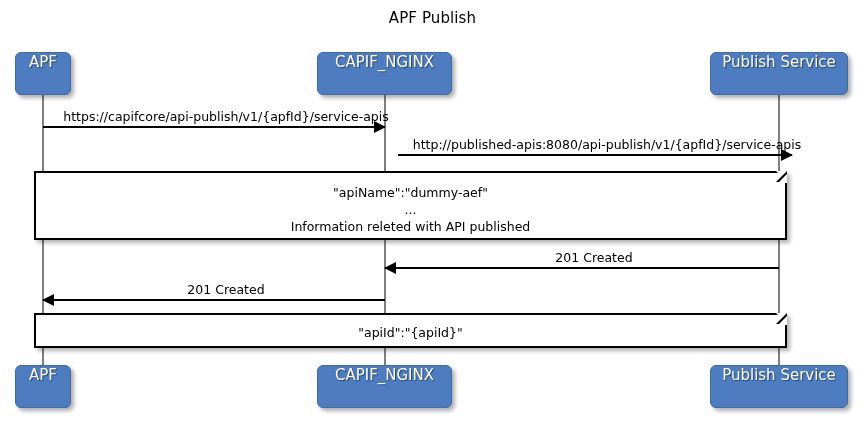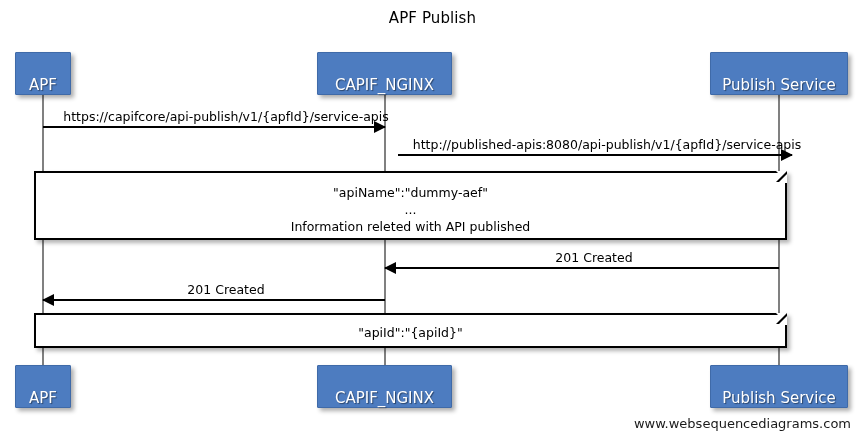--- a/index.html
+++ b/index.html
@@ -40,24 +40,24 @@
     top: 95px;
     height: 271px;
   }
 
   
   .participant {
     position: absolute;
     height: 43px;
     background: #4d7cc0;
     border: 1px solid #3f6aa8;
-    border-radius: 1px;
+    border-radius: 6px;
     box-shadow: 3px 3px 4px rgba(0,0,0,0.32);
     display: flex;
-    align-items: flex-end;
+    align-items: flex-start;
     justify-content: center;
     box-sizing: border-box;
   }
   .participant span {
     color: #ffffff;
     font-size: 15px;
     font-weight: normal;
     white-space: nowrap;
     text-shadow: 1px 1px 1px rgba(0,0,0,0.45);
   }
@@ -222,15 +222,14 @@
   <div class="participant" style="left:15px; top:365px; width:56px;">
     <span>APF</span>
   </div>
   <div class="participant" style="left:317px; top:365px; width:135px;">
     <span>CAPIF_NGINX</span>
   </div>
   <div class="participant" style="left:710px; top:365px; width:138px;">
     <span>Publish Service</span>
   </div>
 
-  <div class="watermark">www.websequencediagrams.com</div>
 
 </div>
 
 </body></html>

